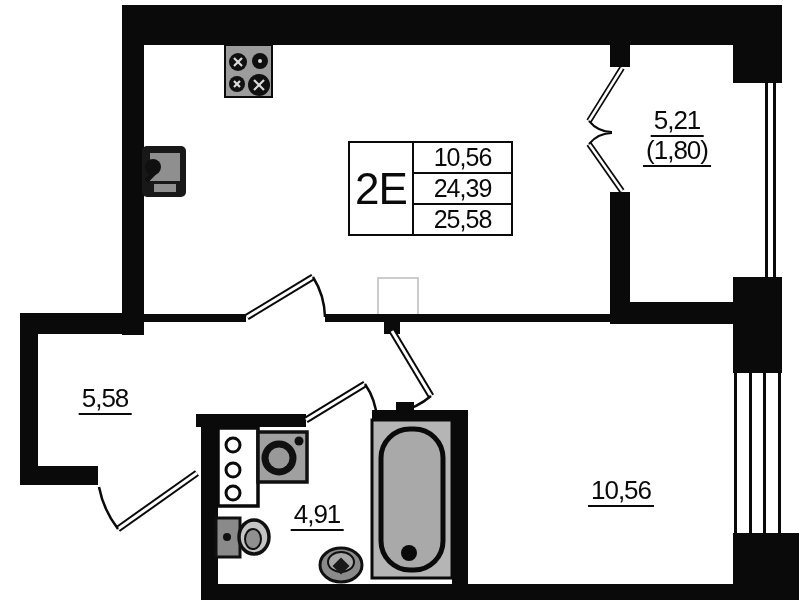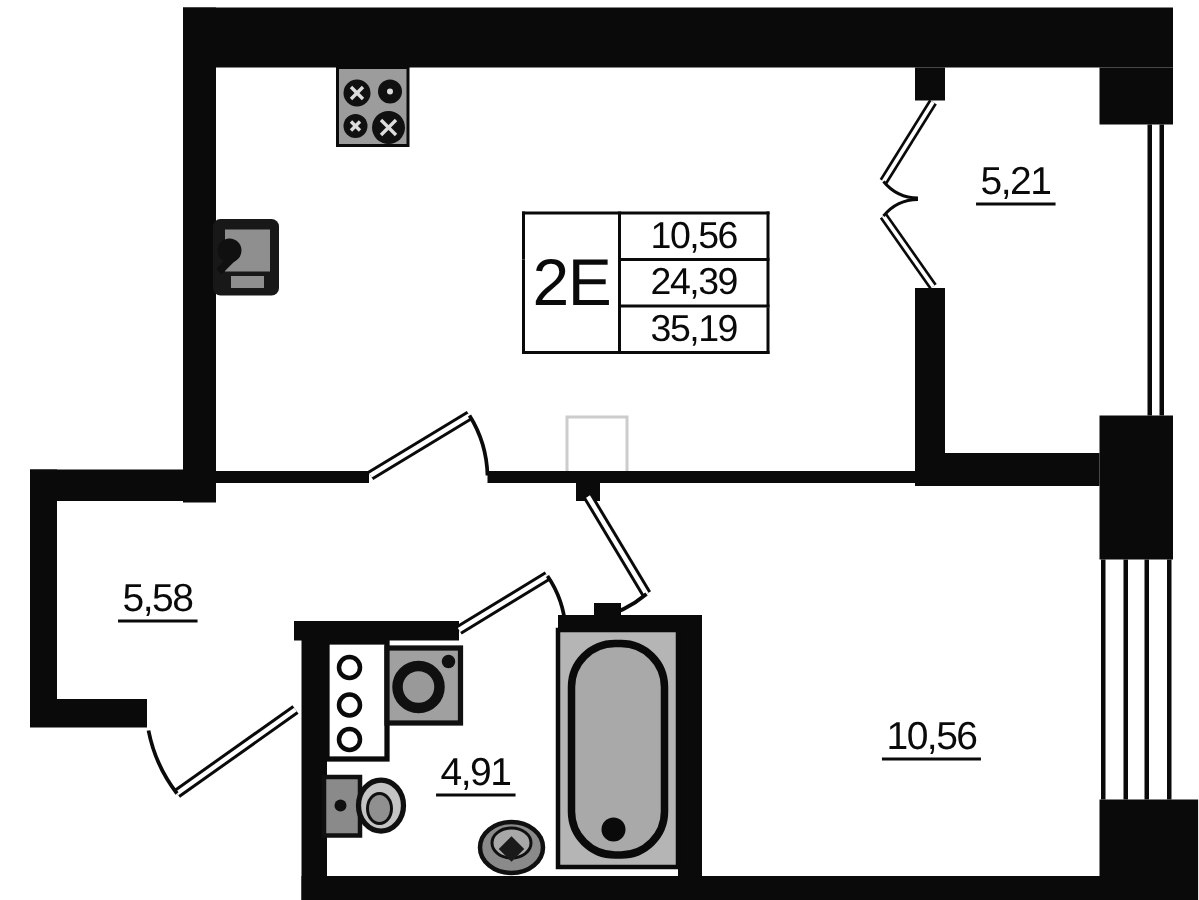--- a/index.html
+++ b/index.html
@@ -150,29 +150,30 @@
       <rect x="372" y="420" width="80" height="158" fill="#b5b5b5" stroke="#0a0a0a" stroke-width="3"></rect>
       <rect x="381" y="429" width="62" height="141" rx="29" fill="#a9a9a9" stroke="#0a0a0a" stroke-width="5"></rect>
       <circle cx="409" cy="553" r="8" fill="#0a0a0a"></circle>
     </g>
   </svg>
 
   <div class="lbl" style="left:105px;top:385px;">5,58</div>
   <div class="lbl" style="left:317px;top:501px;">4,91</div>
   <div class="lbl" style="left:621px;top:477px;">10,56</div>
   <div class="lbl" style="left:677px;top:107px;">5,21</div>
+  <div class="lbl" style="left:677px;top:137px;">(1,80)</div>
 
   <table class="unit-table">
     <tbody>
         <tr>
       <td class="unit-cell" rowspan="3">2E</td>
       <td class="val-cell">10,56</td>
     </tr>
     <tr>
       <td class="val-cell">24,39</td>
     </tr>
     <tr>
-      <td class="val-cell">35,19</td>
+      <td class="val-cell">25,58</td>
     </tr>
   </tbody>
     </table>
 
 </div>
 
 </body></html>

